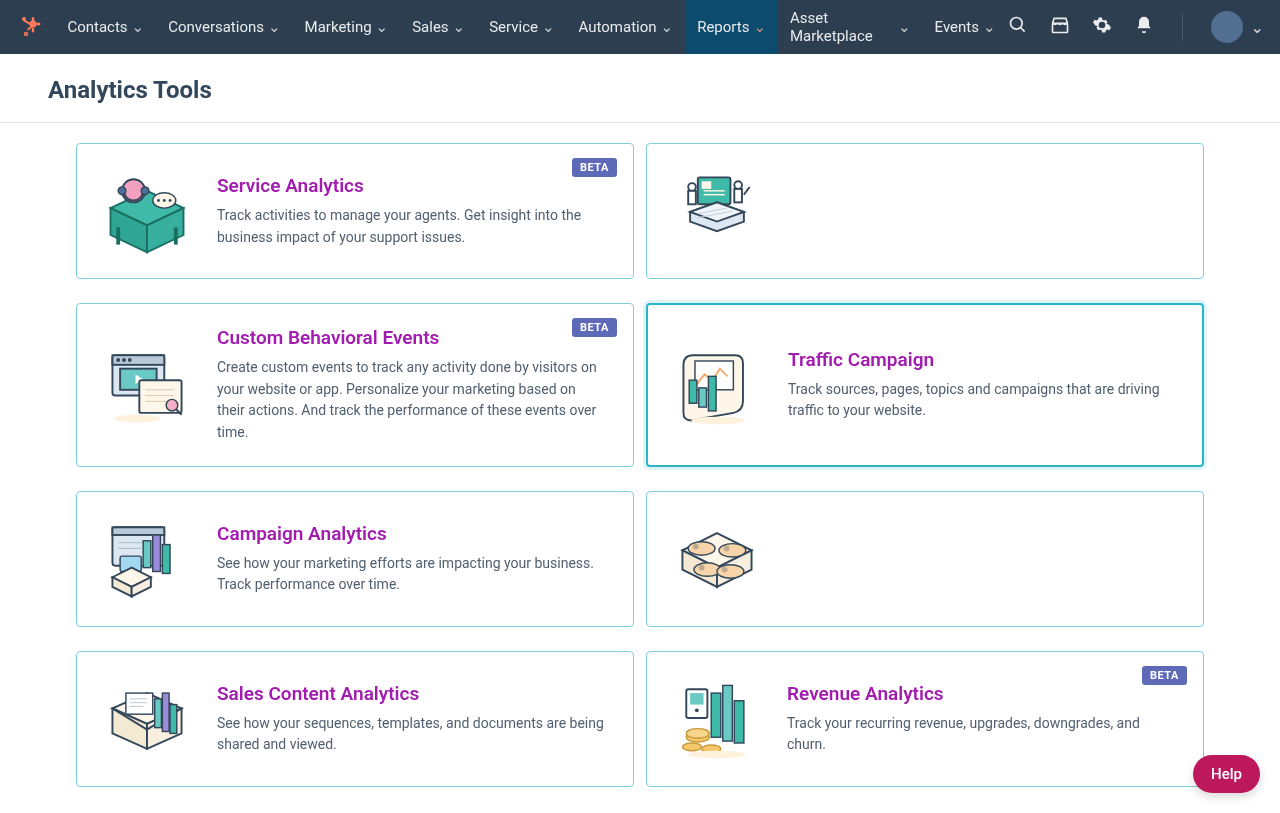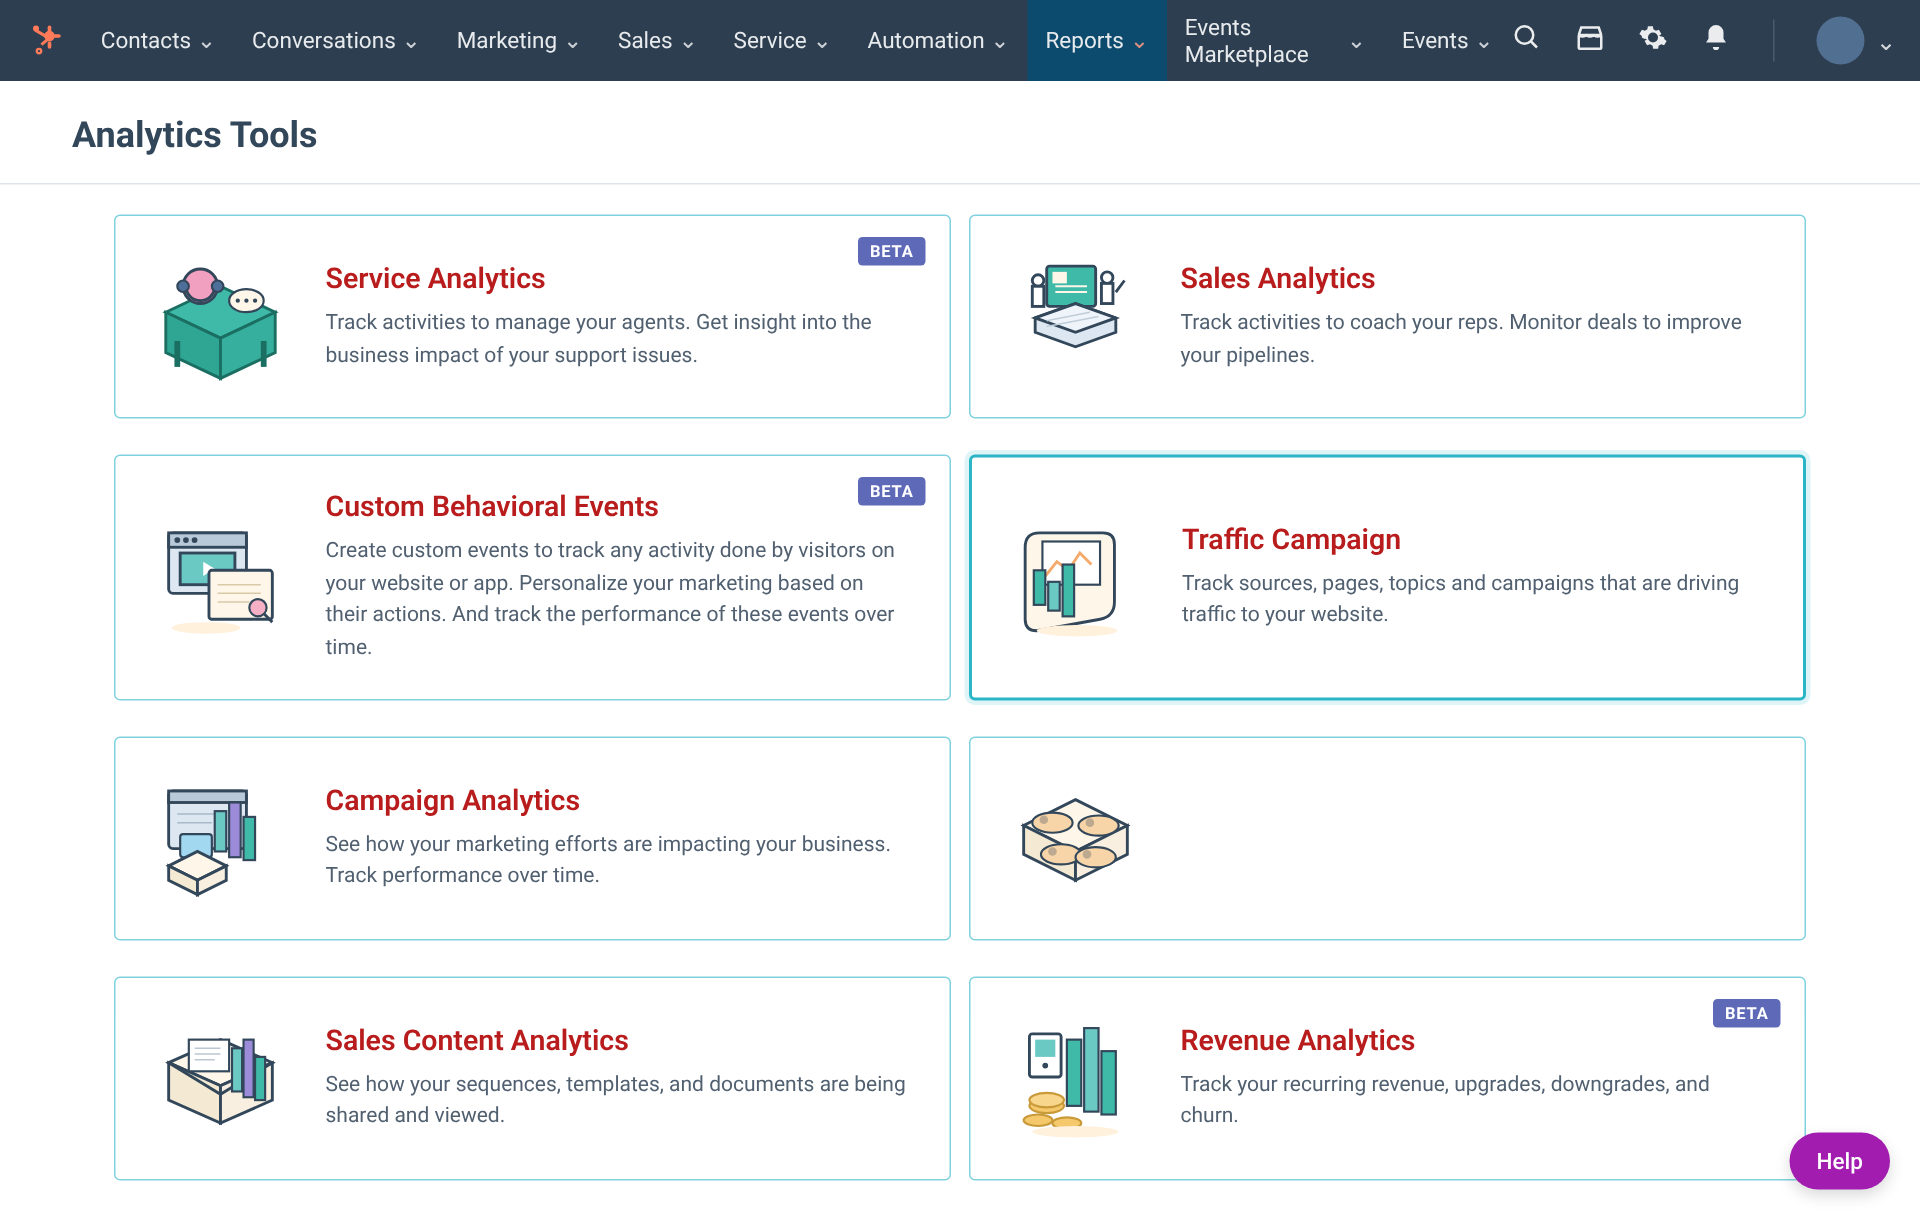--- a/index.html
+++ b/index.html
@@ -19,25 +19,25 @@
   .avatar-wrap { display: flex; align-items: center; gap: 8px; cursor: pointer; }
   
   .page-header { padding: 22px 48px 18px; border-bottom: 1px solid #dfe3eb; }
   .page-title { font-size: 24px; font-weight: 700; color: #33475b; }
   
   .grid { display: grid; grid-template-columns: 1fr 1fr; gap: 24px 12px; padding: 20px 76px 40px; max-width: 1280px; }
   .card { border: 1px solid #7fd1de; border-radius: 4px; padding: 22px 28px 22px 22px; display: flex; gap: 22px; position: relative; cursor: pointer; background: #fff; min-height: 130px; align-items: center; }
   .card.highlight { border-width: 2px; border-color: #2bb6c8; box-shadow: 0 0 0 3px rgba(43,182,200,.15); }
   .card-illustration { width: 96px; height: 90px; flex: 0 0 96px; display: flex; align-items: center; justify-content: center; }
   .card-body { flex: 1; }
-  .card-title { font-size: 19px; font-weight: 600; color: #b91c1c; margin-bottom: 8px; }
+  .card-title { font-size: 19px; font-weight: 600; color: #a21caf; margin-bottom: 8px; }
   .card-desc { font-size: 14px; color: #516070; line-height: 1.55; }
   .beta { position: absolute; top: 14px; right: 16px; background: #5e6ab8; color: #fff; font-size: 11px; font-weight: 700; letter-spacing: .5px; padding: 3px 8px; border-radius: 3px; }
   
-  .help { position: fixed; right: 20px; bottom: 20px; background: #a21caf; color: #fff; padding: 10px 18px; border-radius: 22px; font-size: 15px; font-weight: 500; cursor: pointer; box-shadow: 0 4px 10px rgba(0,0,0,.15); }
+  .help { position: fixed; right: 20px; bottom: 20px; background: #be185d; color: #fff; padding: 10px 18px; border-radius: 22px; font-size: 15px; font-weight: 500; cursor: pointer; box-shadow: 0 4px 10px rgba(0,0,0,.15); }
 </style>
 </head>
 <body>
 
 <div class="nav">
   <div class="logo">
     <svg viewBox="0 0 24 24" width="24" height="24">
         <g fill="#ff7a59">
           <circle cx="15" cy="9" r="3.5"></circle>
           <rect x="13.8" y="2" width="2.4" height="5" rx="1.2"></rect>
@@ -73,21 +73,21 @@
       </div>
     <div class="nav-item">
         <span>Automation</span>
         <span class="chev">⌄</span>
       </div>
     <div class="nav-item active">
         <span>Reports</span>
         <span class="chev">⌄</span>
       </div>
     <div class="nav-item">
-        <span>Events Marketplace</span>
+        <span>Asset Marketplace</span>
         <span class="chev">⌄</span>
       </div>
     <div class="nav-item">
         <span>Events</span>
         <span class="chev">⌄</span>
       </div>
   </div>
   <div class="nav-right">
     <span class="nav-icon"><svg width="20" height="20" viewBox="0 0 24 24" fill="none" stroke="#fff" stroke-width="2">
           <circle cx="10" cy="10" r="7"></circle>
@@ -158,24 +158,20 @@
             <circle cx="72" cy="18" r="4" fill="#fff" stroke="#33475b" stroke-width="2"></circle>
             <rect x="68" y="22" width="8" height="14" fill="#fff" stroke="#33475b" stroke-width="2"></rect>
             <line x1="78" y1="28" x2="84" y2="20" stroke="#33475b" stroke-width="2"></line>
             <path d="M22 46 L50 36 L78 46 L78 56 L50 66 L22 56 Z" fill="#dce7f2" stroke="#33475b" stroke-width="2"></path>
             <path d="M22 46 L50 36 L78 46 L50 56 Z" fill="#eef4f9" stroke="#33475b" stroke-width="2"></path>
             <line x1="30" y1="48" x2="60" y2="42" stroke="#c0cdd9"></line>
             <line x1="30" y1="52" x2="66" y2="45" stroke="#c0cdd9"></line>
           </g>
         </svg>
     </div>
-    <div class="card-body">
-      <div class="card-title">Sales Analytics</div>
-      <div class="card-desc">Track activities to coach your reps. Monitor deals to improve your pipelines.</div>
-    </div>
   </div>
 
   <div class="card">
     <span class="beta">BETA</span>
     <div class="card-illustration">
       <svg viewBox="0 0 100 90" width="96" height="90">
           <g>
             <rect x="14" y="14" width="54" height="42" rx="3" fill="#dce7f2" stroke="#33475b" stroke-width="2"></rect>
             <rect x="14" y="14" width="54" height="10" fill="#b8cad9" stroke="#33475b" stroke-width="2"></rect>
             <circle cx="20" cy="19" r="2" fill="#33475b"></circle>

